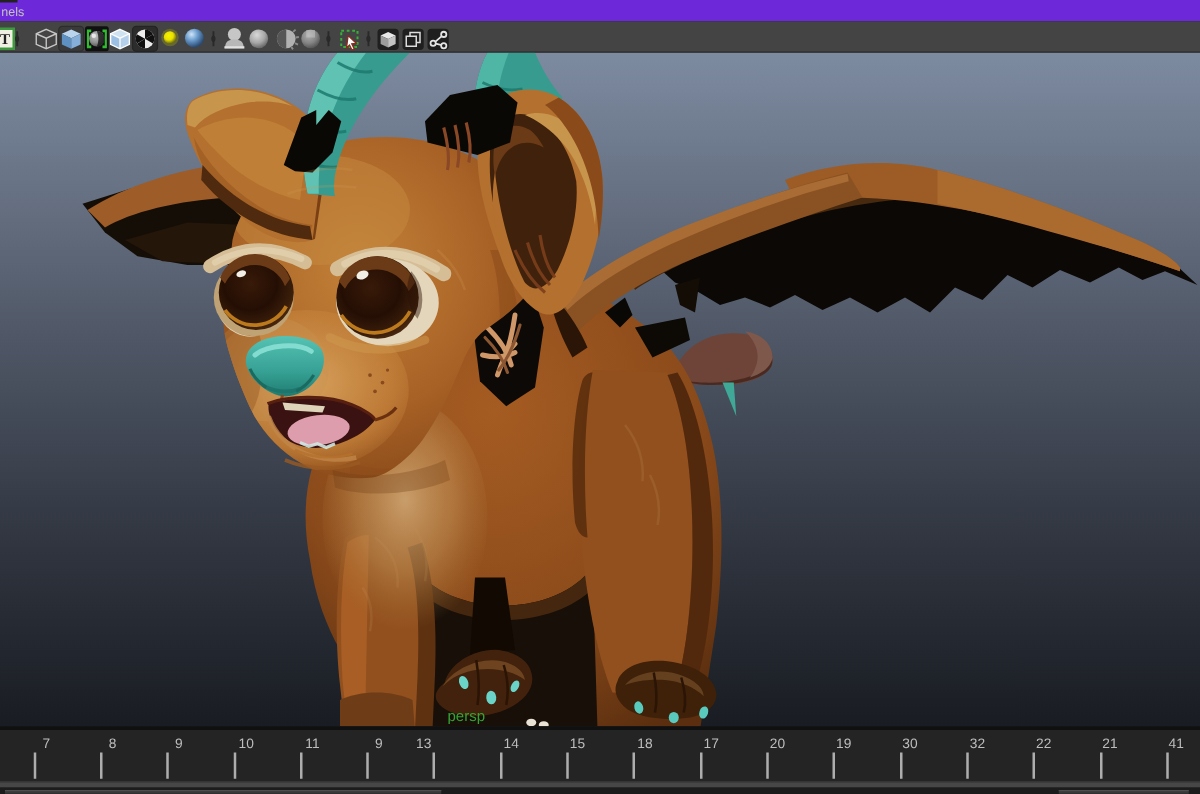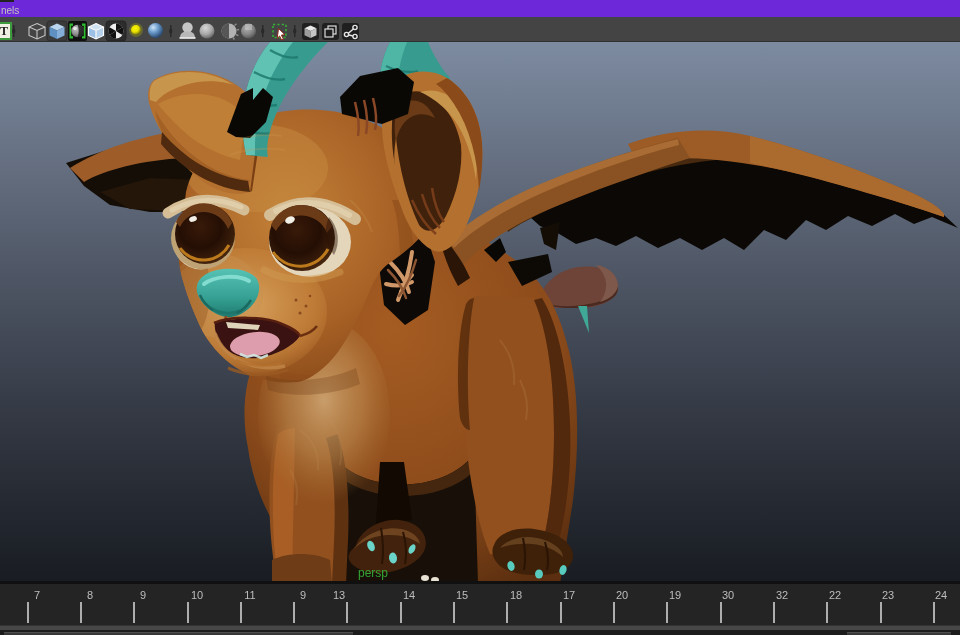--- a/index.html
+++ b/index.html
@@ -435,21 +435,21 @@
   <div class="tnum" style="left:607px">20</div>
     <div class="tick" style="left:613px"></div>
   <div class="tnum" style="left:660px">19</div>
     <div class="tick" style="left:666px"></div>
   <div class="tnum" style="left:713px">30</div>
     <div class="tick" style="left:720px"></div>
   <div class="tnum" style="left:767px">32</div>
     <div class="tick" style="left:773px"></div>
   <div class="tnum" style="left:820px">22</div>
     <div class="tick" style="left:826px"></div>
-  <div class="tnum" style="left:873px">23</div>
+  <div class="tnum" style="left:873px">21</div>
     <div class="tick" style="left:880px"></div>
-  <div class="tnum" style="left:926px">24</div>
+  <div class="tnum" style="left:926px">41</div>
     <div class="tick" style="left:933px"></div>
   <div id="tl-strip"></div>
   <div id="tl-bottom"></div>
   <div id="tl-bar1"></div>
   <div id="tl-bar2"></div>
 </div>
 
 </body></html>

